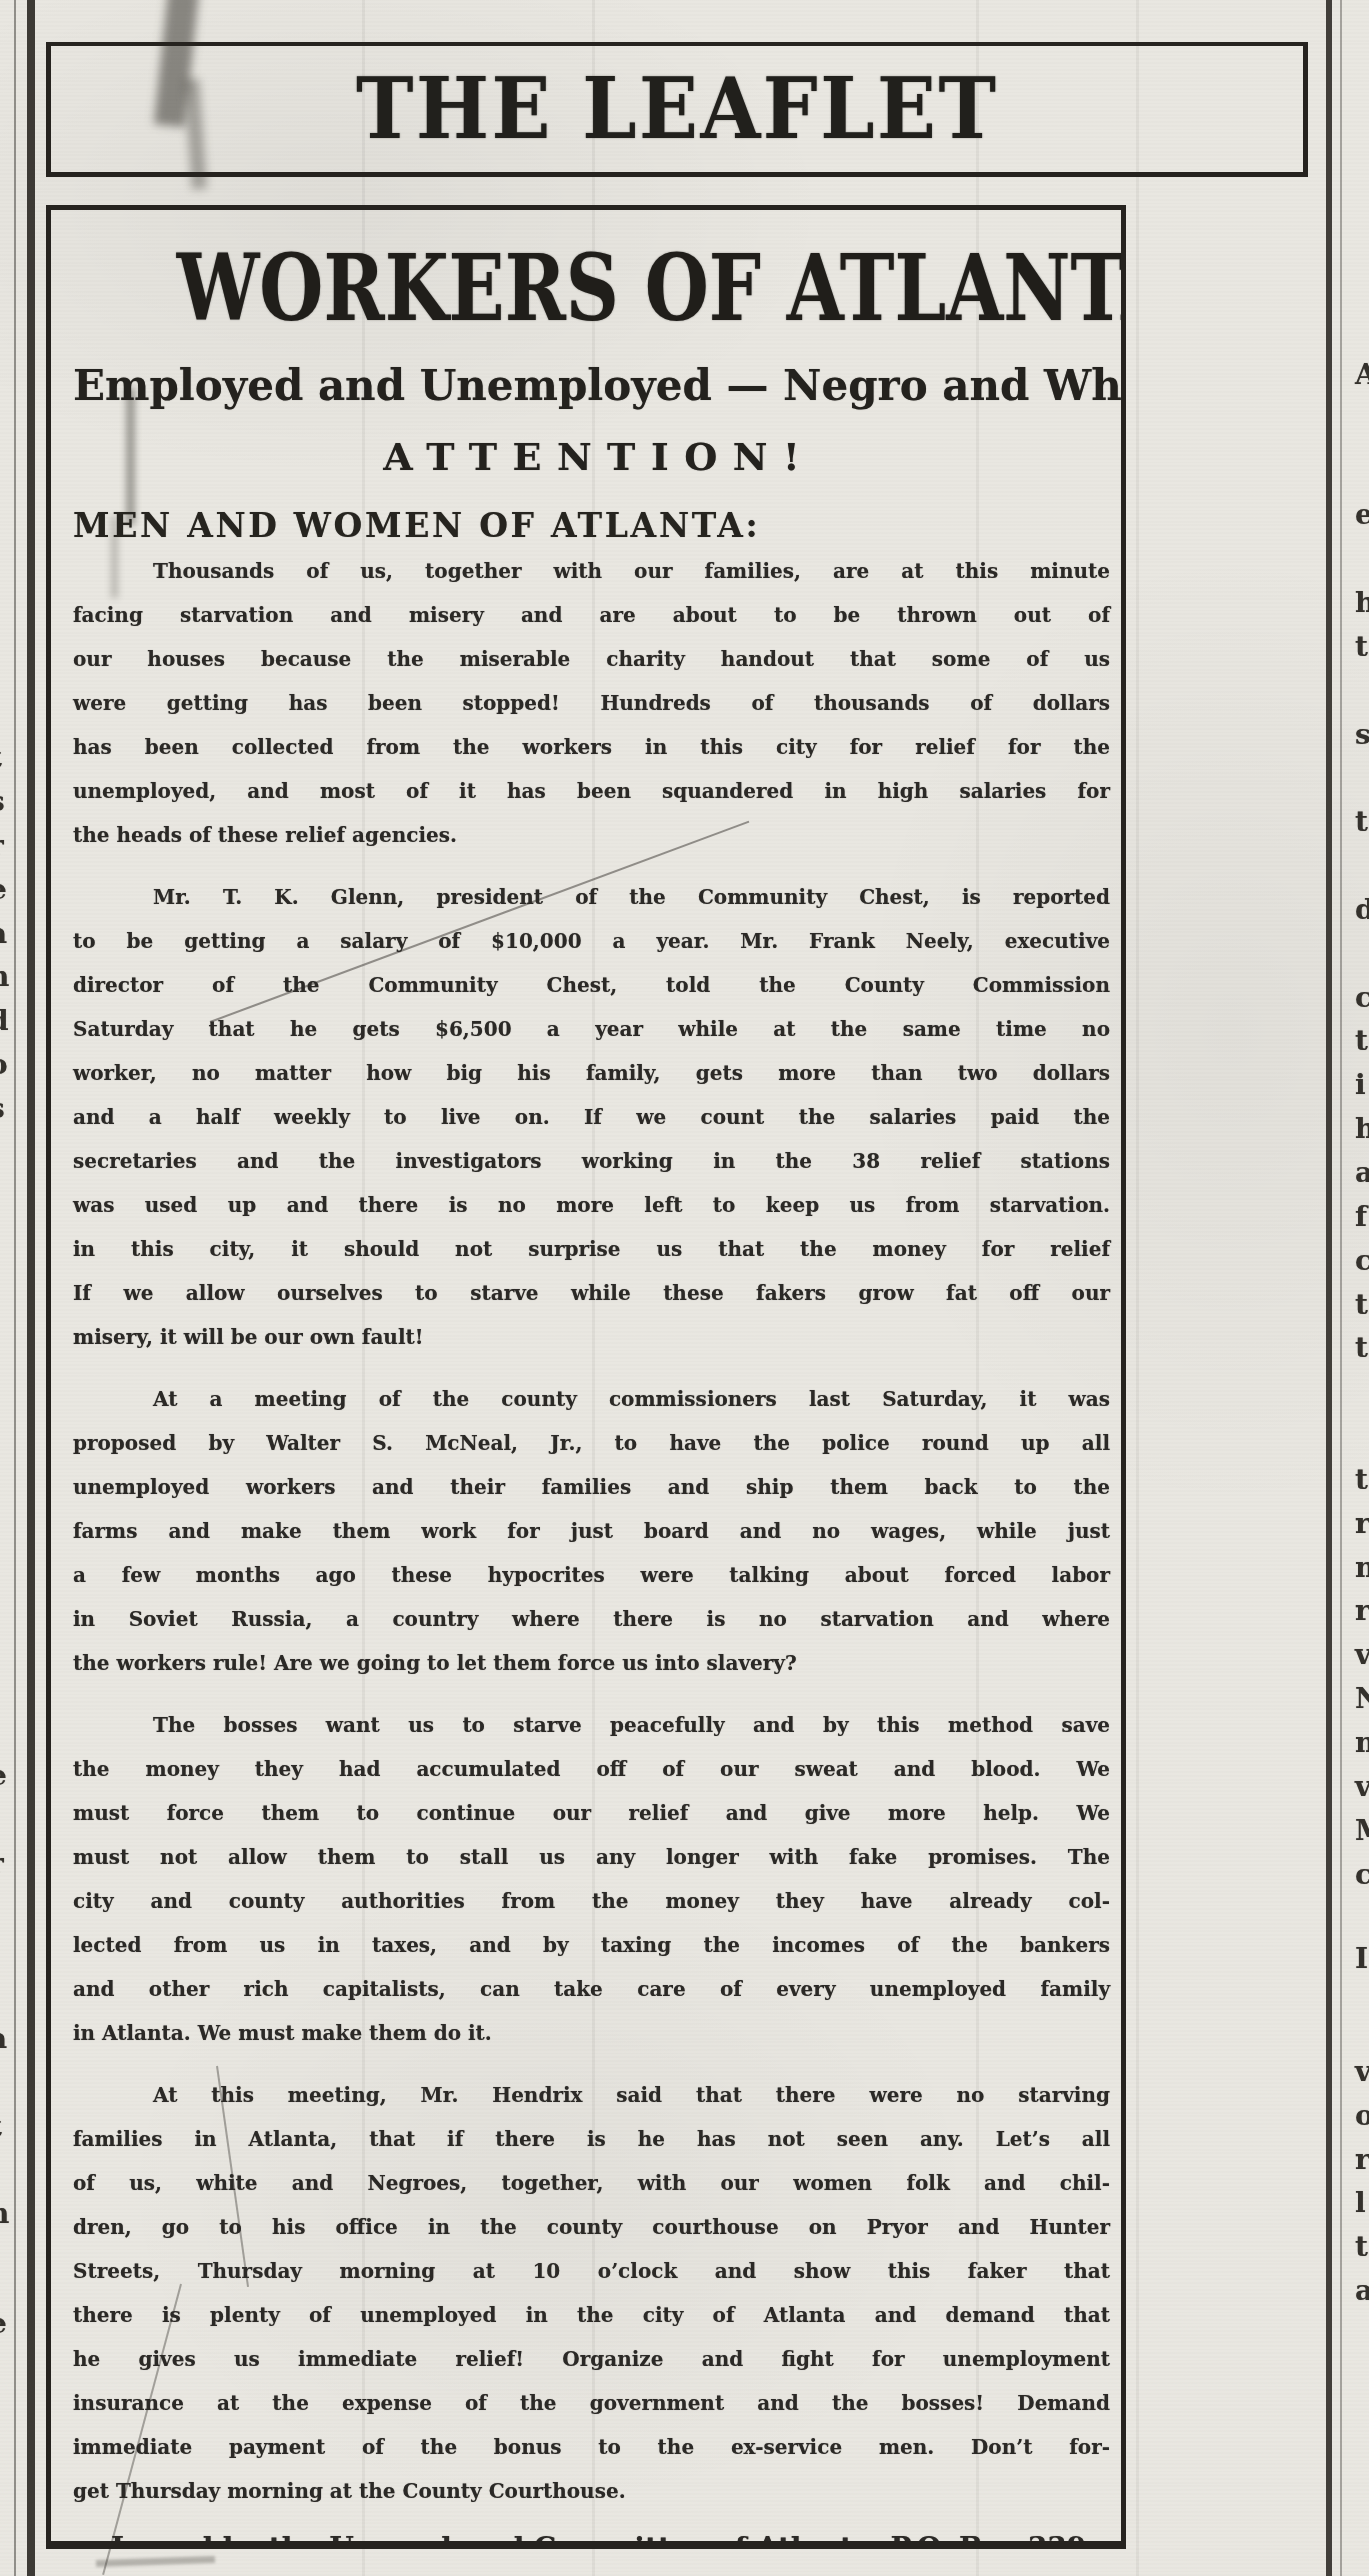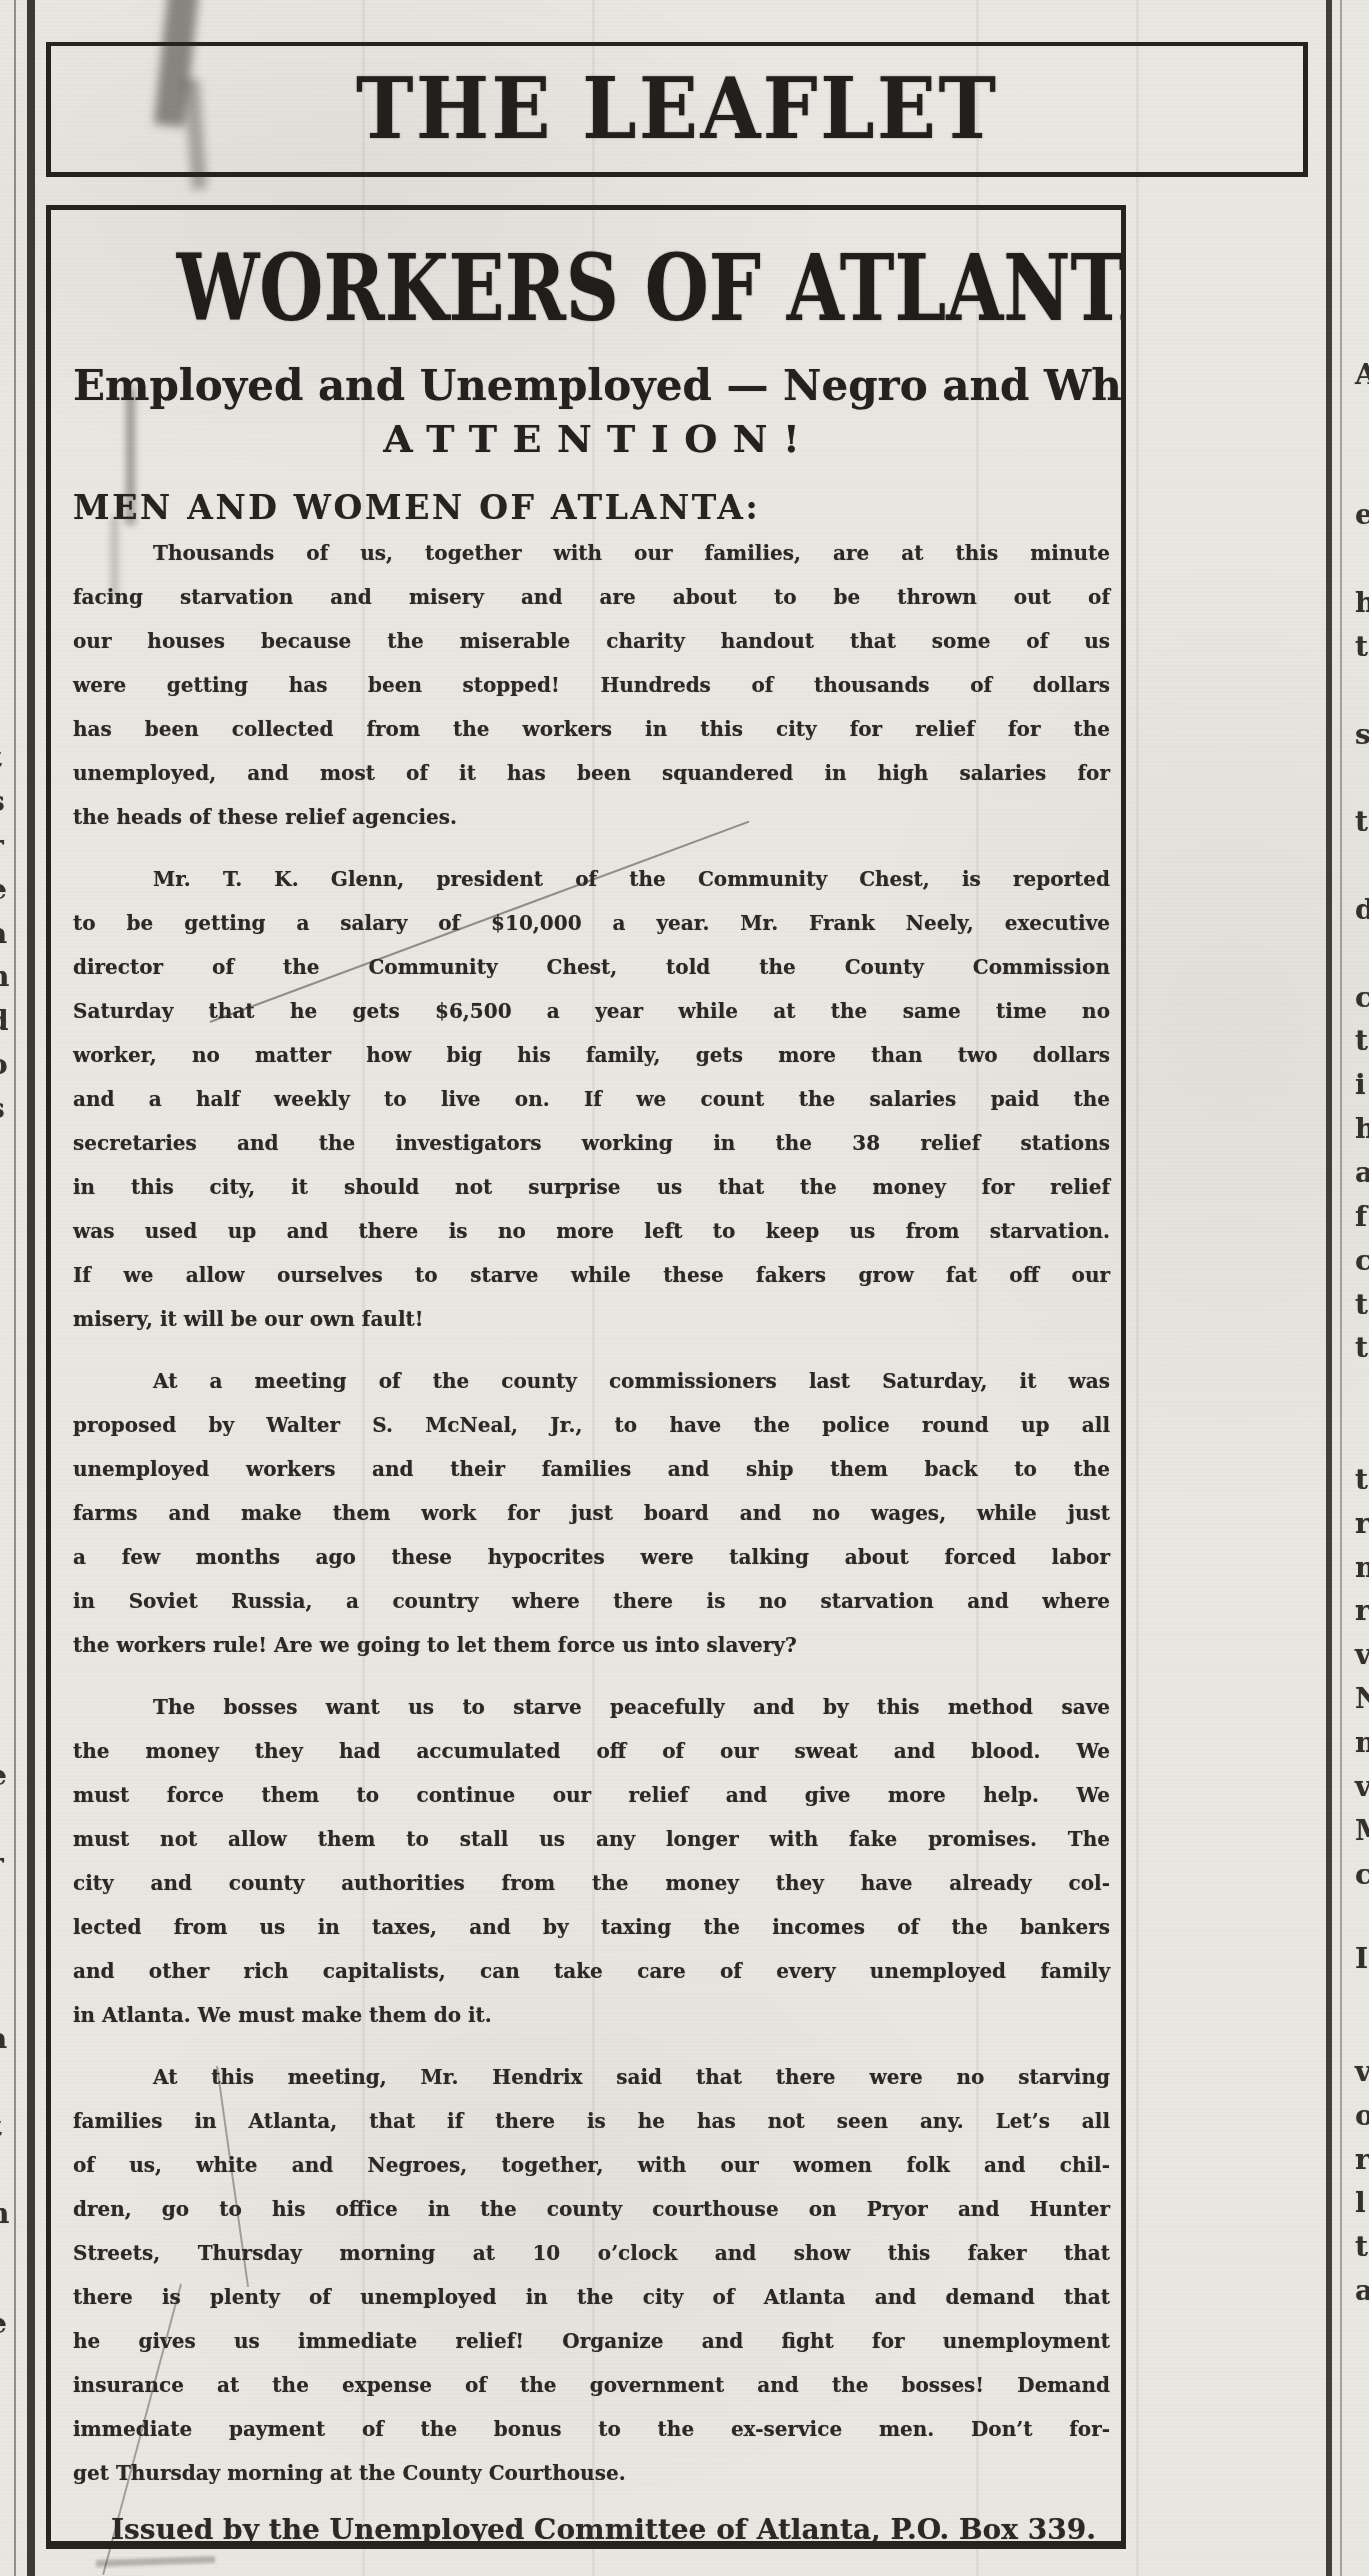--- a/index.html
+++ b/index.html
@@ -41,21 +41,21 @@
   .headline{
     text-align:center;font-size:92px;font-weight:bold;line-height:1.04;margin:7.3px 0 0;
     transform:scaleX(.80);color:#201e1a;text-shadow:0 0 1.8px rgba(30,28,25,.5);white-space:nowrap;
   }
   .subheadline{
     text-align:center;font-size:42px;font-weight:bold;margin:24px 0 0;color:#24221e;
     text-shadow:0 0 0.9px rgba(30,28,25,.5);white-space:nowrap;
   }
   .attention{
     text-align:center;font-size:38px;font-weight:bold;letter-spacing:15.5px;text-indent:15.5px;
-    margin:6px 0 0;color:#24221e;text-shadow:0 0 0.9px rgba(30,28,25,.5);
+    margin:24px 0 0;color:#24221e;text-shadow:0 0 0.9px rgba(30,28,25,.5);
   }
   .salutation{
     font-size:33px;font-weight:bold;letter-spacing:2.7px;margin:27px 0 3.7px;color:#26241f;
     text-shadow:0 0 0.9px rgba(30,28,25,.45);
   }
   #paragraphs{font-size:20px;font-weight:bold;}
   .para{margin:0 0 18px;}
   .line{
     height:44px;line-height:44px;text-align:justify;text-align-last:justify;
     white-space:nowrap;text-shadow:0 0 0.9px rgba(43,41,38,.45);
@@ -127,22 +127,22 @@
           <div class="line last">the heads of these relief agencies.</div>
         </div>
         <div class="para">
           <div class="line first">Mr. T. K. Glenn, president of the Community Chest, is reported</div>
           <div class="line">to be getting a salary of $10,000 a year. Mr. Frank Neely, executive</div>
           <div class="line">director of the Community Chest, told the County Commission</div>
           <div class="line">Saturday that he gets $6,500 a year while at the same time no</div>
           <div class="line">worker, no matter how big his family, gets more than two dollars</div>
           <div class="line">and a half weekly to live on. If we count the salaries paid the</div>
           <div class="line">secretaries and the investigators working in the 38 relief stations</div>
+          <div class="line">was used up and there is no more left to keep us from starvation.</div>
           <div class="line">in this city, it should not surprise us that the money for relief</div>
-          <div class="line">was used up and there is no more left to keep us from starvation.</div>
           <div class="line">If we allow ourselves to starve while these fakers grow fat off our</div>
           <div class="line last">misery, it will be our own fault!</div>
         </div>
         <div class="para">
           <div class="line first">At a meeting of the county commissioners last Saturday, it was</div>
           <div class="line">proposed by Walter S. McNeal, Jr., to have the police round up all</div>
           <div class="line">unemployed workers and their families and ship them back to the</div>
           <div class="line">farms and make them work for just board and no wages, while just</div>
           <div class="line">a few months ago these hypocrites were talking about forced labor</div>
           <div class="line">in Soviet Russia, a country where there is no starvation and where</div>

